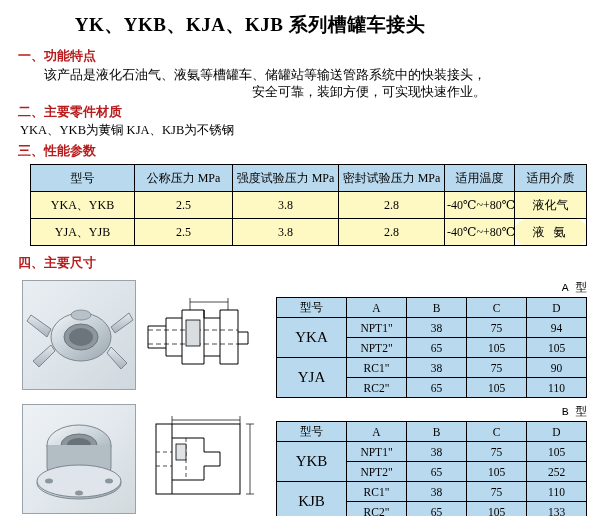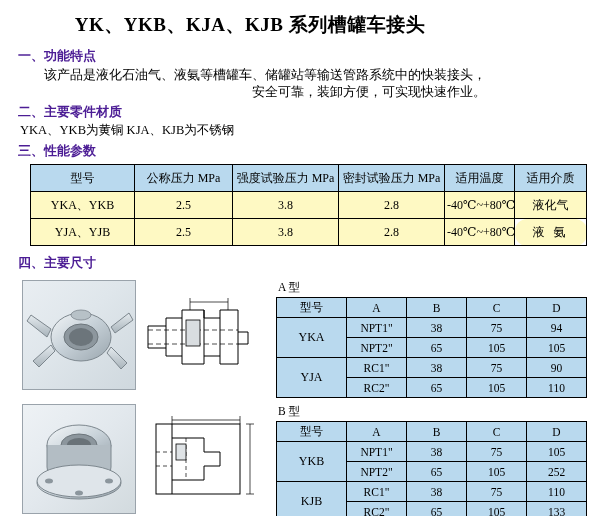--- a/index.html
+++ b/index.html
@@ -22,21 +22,21 @@
   .title {
     text-align: center;
     font-size: 19px;
     font-weight: bold;
     letter-spacing: 0.5px;
     padding-top: 12px;
     padding-bottom: 6px;
     font-family: "Liberation Serif", "DejaVu Serif", serif;
   }
   .section-head {
-    color: #4c1d95;
+    color: #b91c1c;
     font-weight: bold;
     font-size: 13px;
     margin: 3px 0 1px 18px;
     font-family: "Liberation Sans", sans-serif;
   }
   .para {
     font-size: 13px;
     line-height: 17px;
     margin: 0 14px 0 14px;
     text-indent: 24px;
@@ -98,21 +98,22 @@
   .drawing {
     width: 122px;
     height: 108px;
     margin-left: 6px;
     position: relative;
     flex: 0 0 auto;
   }
   .type-label {
     font-size: 11.5px;
     margin: 0 0 2px 2px;
-    font-family: Liberation Serif, serif;
+    font-family: Liberation Mono, monospace;
+    text-align: right;
   }
   .tbl-wrap {
     margin-left: 12px;
     flex: 1 1 auto;
   }
   table.dim {
     border-collapse: collapse;
     width: 310px;
     table-layout: fixed;
   }
@@ -125,21 +126,21 @@
     font-family: "Liberation Serif", "DejaVu Serif", serif;
   }
   table.dim thead th {
     background: #b9d9ee;
     font-weight: normal;
   }
   table.dim tbody td {
     background: #b9d9ee;
   }
   table.dim td.model {
-    font-size: 12px;
+    font-size: 15px;
   }
   
   svg { display: block; }
 </style>
 </head>
 <body>
 
 <div class="page">
 
   <div class="title">YK、YKB、KJA、KJB 系列槽罐车接头</div>

